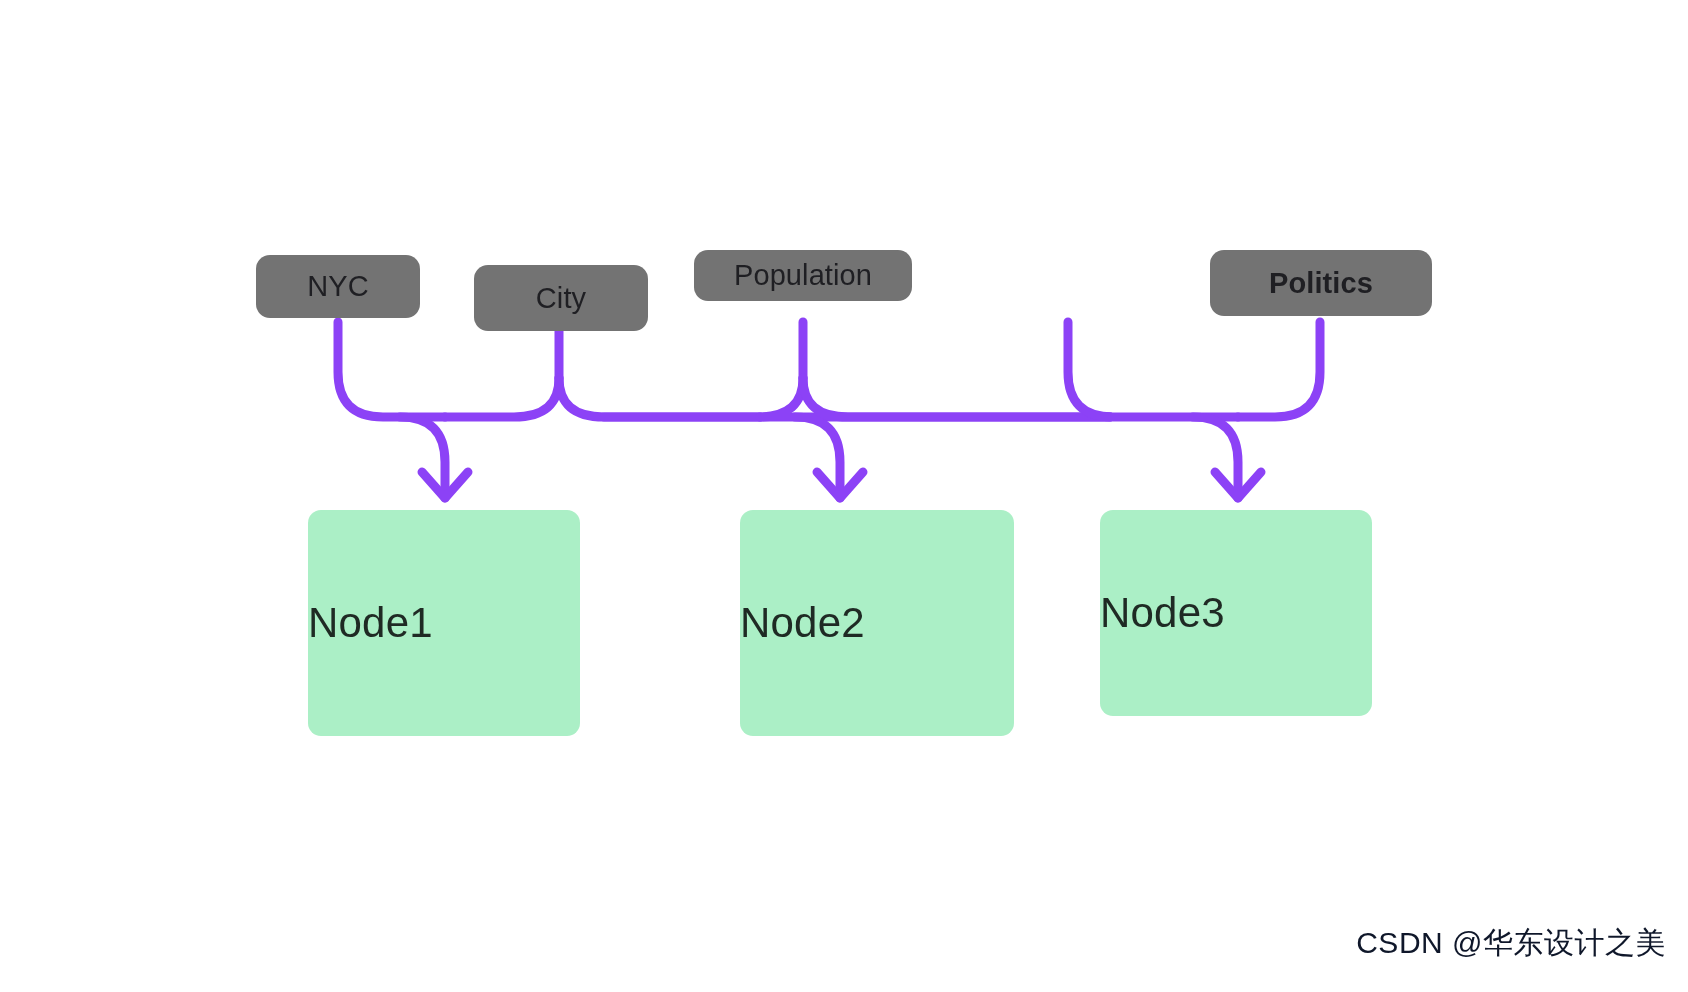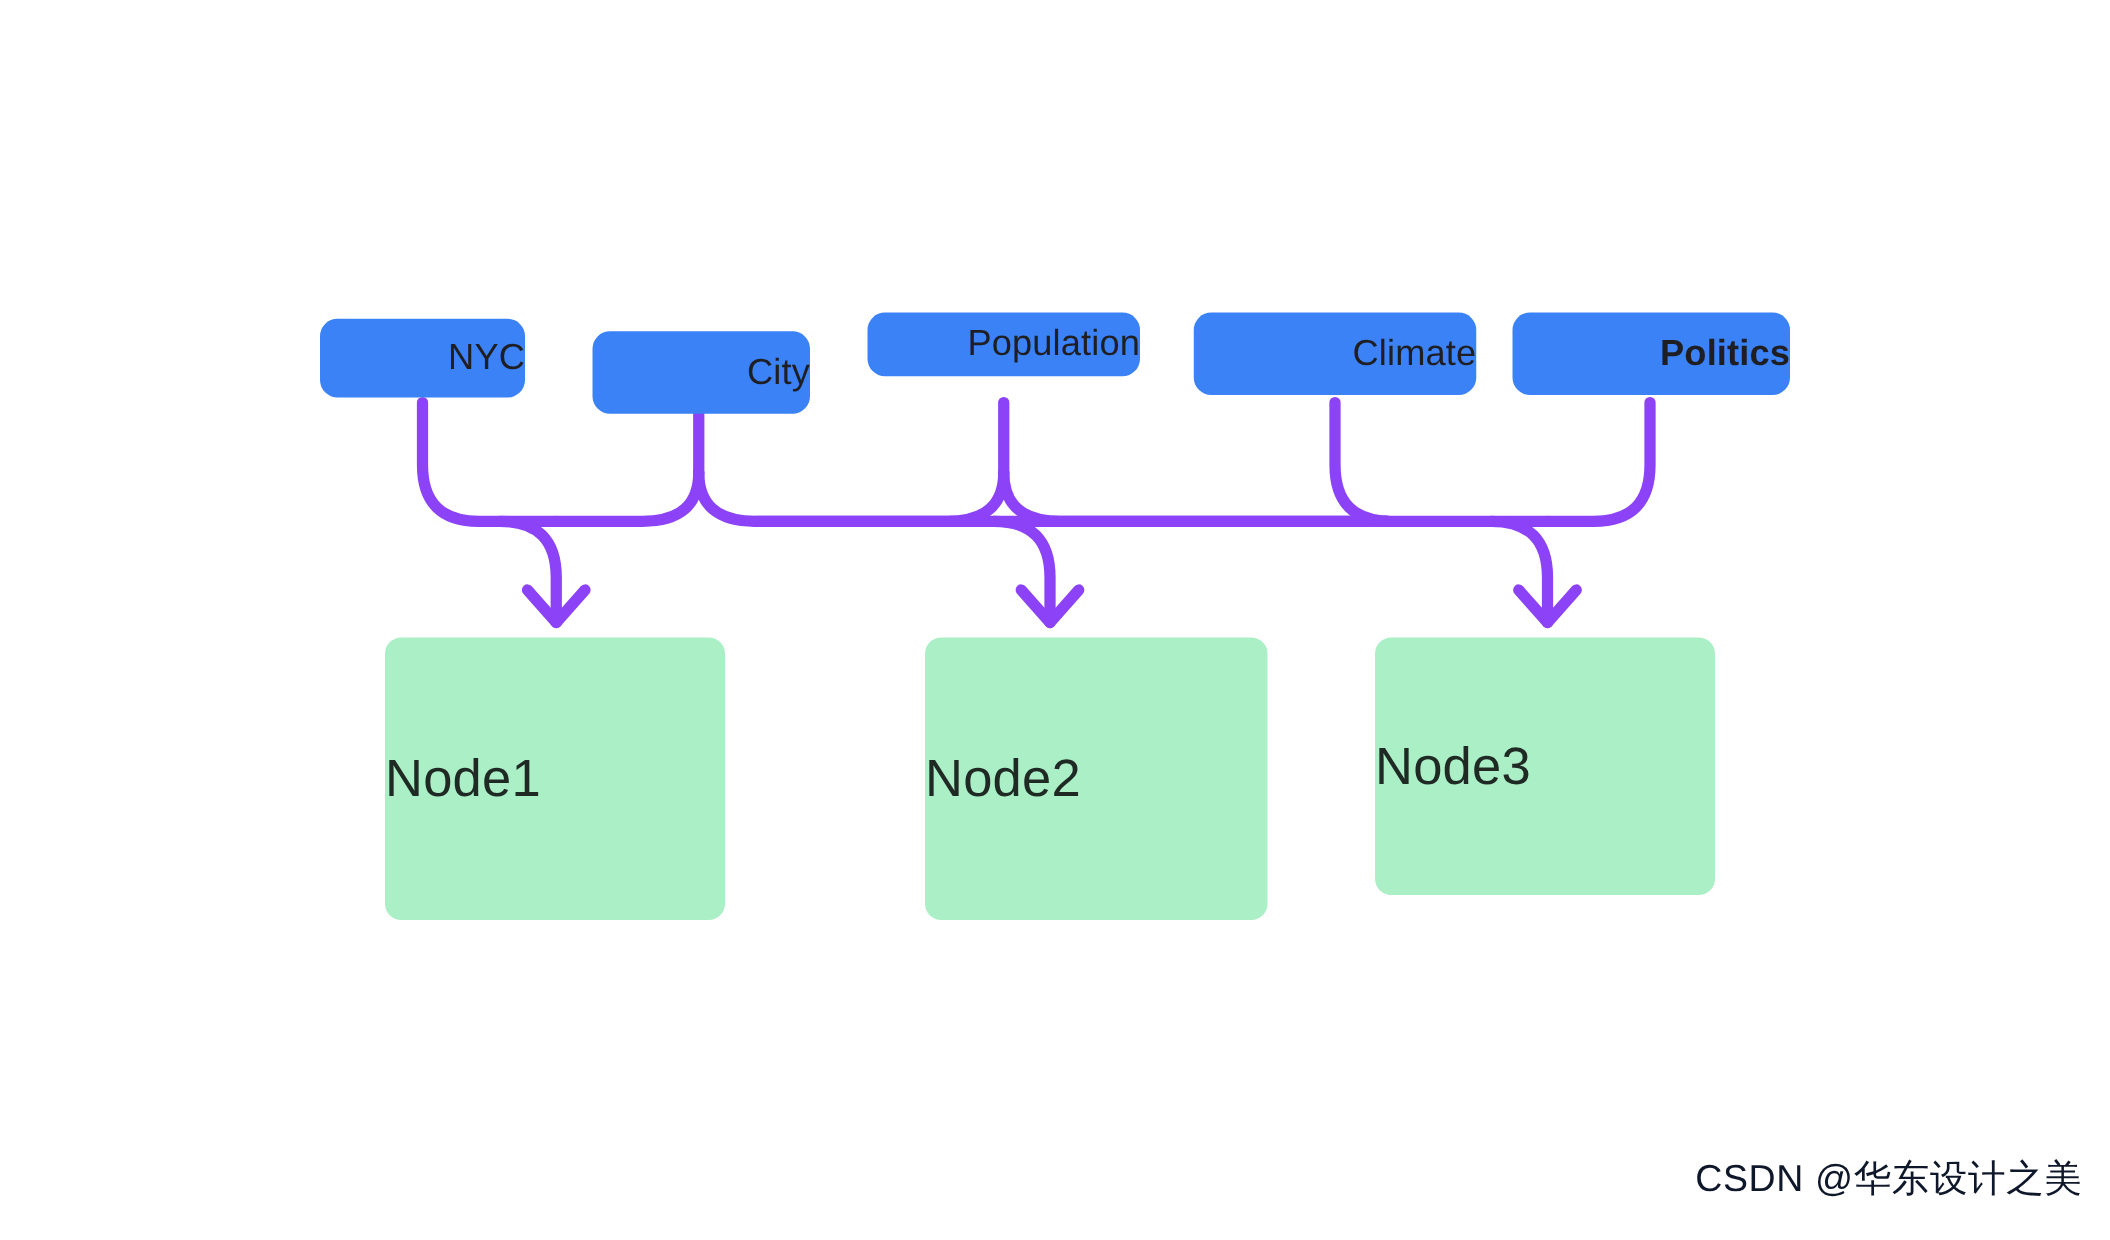--- a/index.html
+++ b/index.html
@@ -27,23 +27,23 @@
     top: 0;
     width: 1688px;
     height: 992px;
     pointer-events: none;
   }
   
   .pill {
     position: absolute;
     display: flex;
     align-items: center;
-    justify-content: flex-end;
+    justify-content: center;
     box-sizing: border-box;
-    background: #3b82f6;
+    background: #737373;
     border-radius: 14px;
     color: #1f1f23;
     font-size: 29px;
     font-weight: 400;
     letter-spacing: 0.1px;
     line-height: 1;
     white-space: nowrap;
     user-select: none;
   }
   
@@ -115,23 +115,20 @@
   </div>
 
   <div class="pill" style="left:474px; top:265px; width:174px; height:66px;">
     <span>City</span>
   </div>
 
   <div class="pill" style="left:694px; top:250px; width:218px; height:51px;">
     <span>Population</span>
   </div>
 
-  <div class="pill" style="left:955px; top:250px; width:226px; height:66px;">
-    <span>Climate</span>
-  </div>
 
   <div class="pill" style="left:1210px; top:250px; width:222px; height:66px;font-weight:bold;">
     <span>Politics</span>
   </div>
 
   <div class="node-box" style="left:308px; top:510px; width:272px; height:226px;">
     <span>Node1</span>
   </div>
 
   <div class="node-box" style="left:704px; top:510px; width:274px; height:226px;margin-left:36px;">

